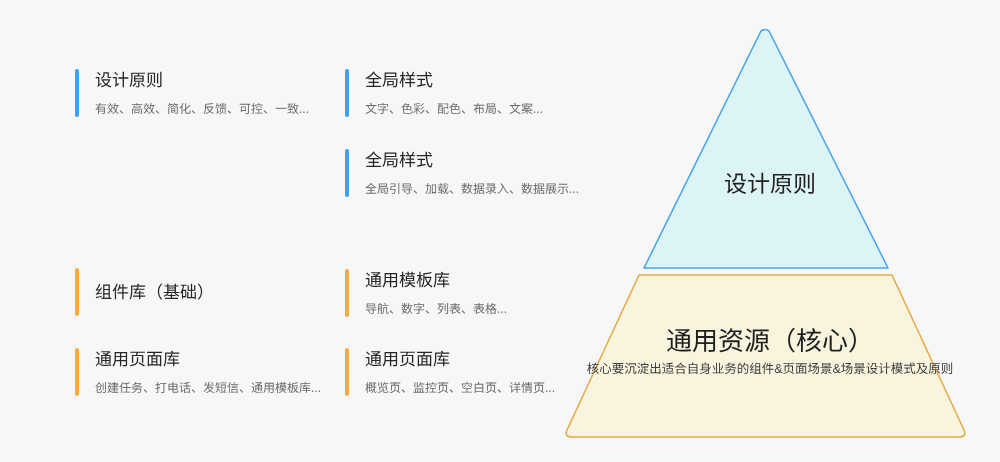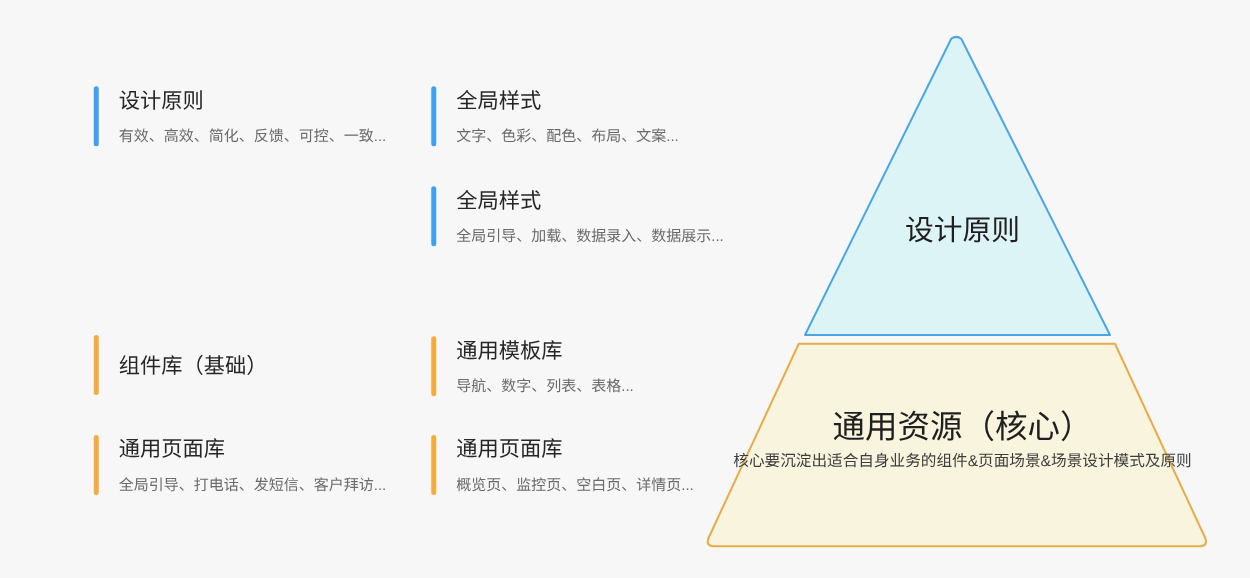--- a/index.html
+++ b/index.html
@@ -152,21 +152,21 @@
       <div class="accent-bar accent-orange"></div>
       <div class="card-body">
         <div class="card-title">组件库（基础）</div>
       </div>
     </div>
 
     <div class="card row-3">
       <div class="accent-bar accent-orange"></div>
       <div class="card-body">
         <div class="card-title">通用页面库</div>
-        <div class="card-desc">全局引导、打电话、发短信、客户拜访...</div>
+        <div class="card-desc">创建任务、打电话、发短信、通用模板库...</div>
       </div>
     </div>
 
   </div>
 
   <div class="card-col" id="col-right">
 
     <div class="card row-0">
       <div class="accent-bar accent-blue"></div>
       <div class="card-body">

